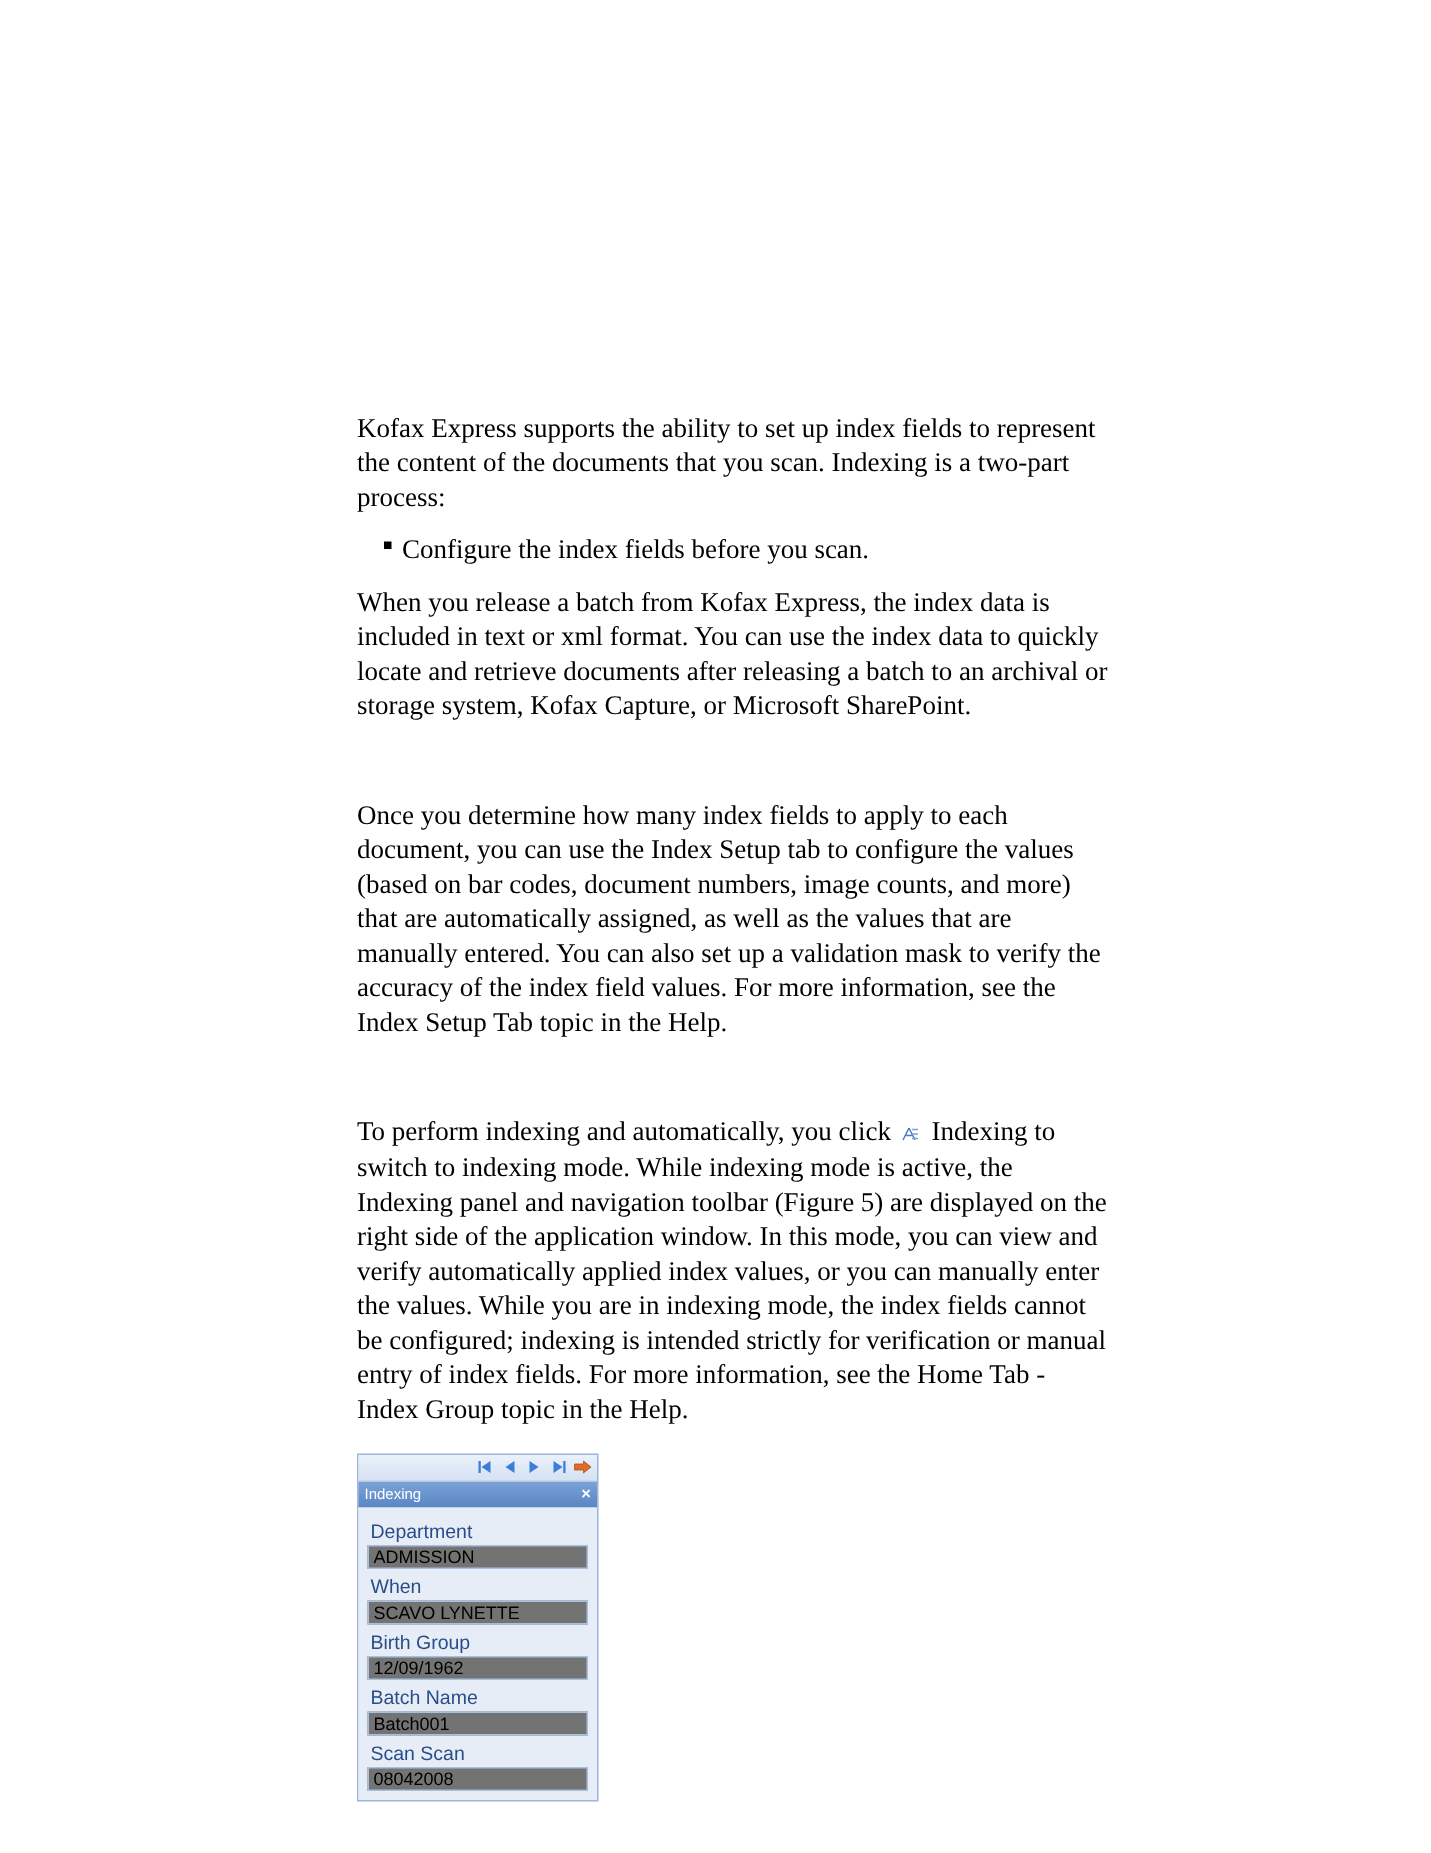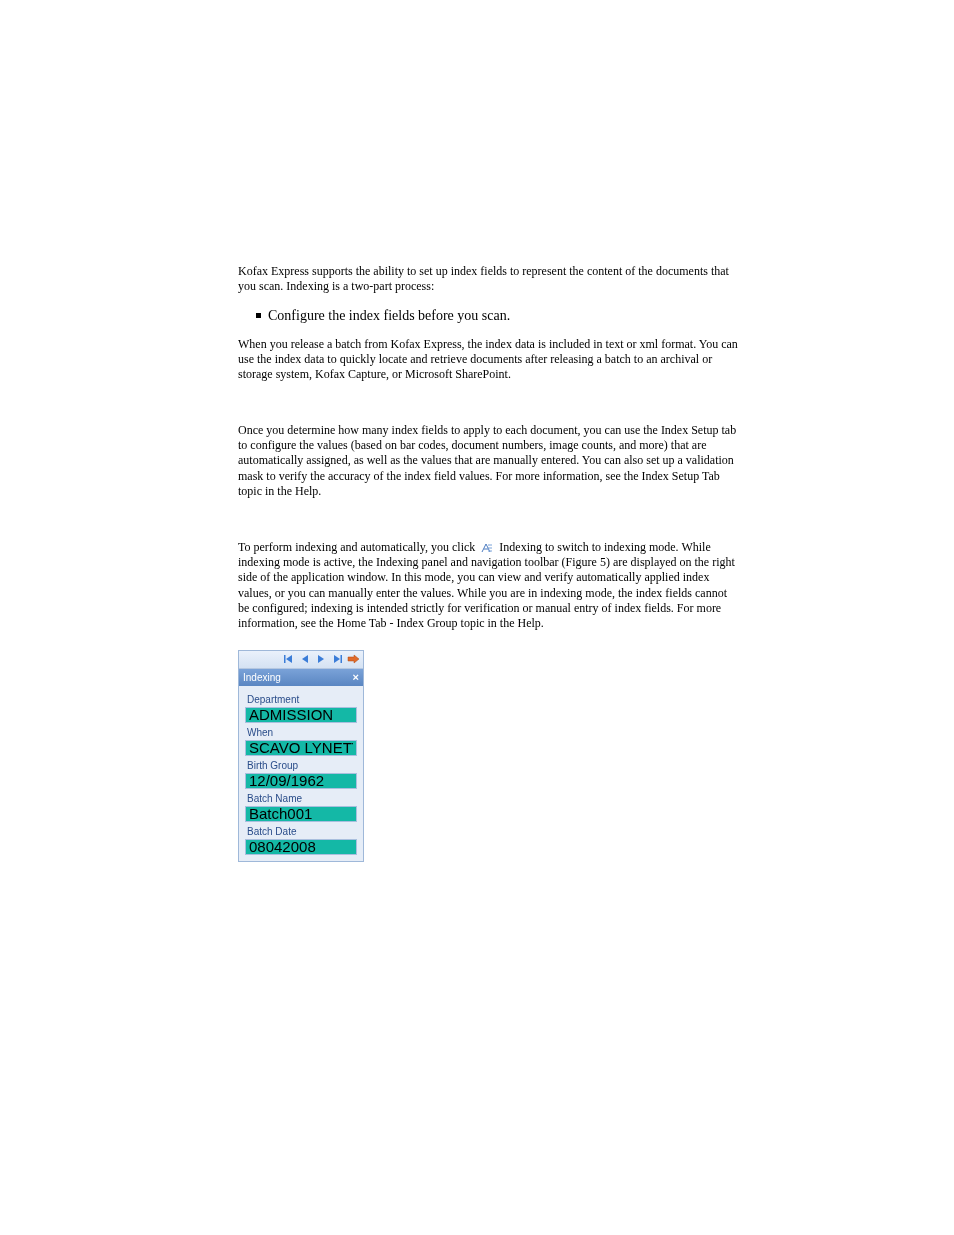--- a/index.html
+++ b/index.html
@@ -11,31 +11,32 @@
     color: #000;
     position: relative;
   }
   .page {
     position: absolute;
     left: 238px;
     top: 264px;
     width: 502px;
   }
   .para {
-    font-size: 12px;
+    font-size: 18px;
     line-height: 1.28;
     margin-bottom: 12px;
+    margin-top: 10px;
   }
   ul.bullets {
     list-style: none;
     margin: 0 0 12px 0;
     padding: 0;
   }
   ul.bullets li {
-    font-size: 14px;
+    font-size: 18px;
     line-height: 1.28;
     position: relative;
     padding-left: 30px;
     margin-bottom: 2px;
   }
   ul.bullets li::before {
     content: "";
     position: absolute;
     left: 18px;
     top: 6px;
@@ -49,21 +50,21 @@
     vertical-align: middle;
     width: 14px;
     height: 12px;
     position: relative;
     margin: 0 2px;
   }
   .indexing-icon svg { display: block; }
 
   
   .panel-wrap {
-    width: 126px;
+    width: 161px;
     border: 1px solid #9fb8d9;
     font-family: Tahoma, Arial, sans-serif;
     font-size: 10px;
     background: #e6edf7;
     margin-top: 18px;
   }
   .nav-toolbar {
     height: 18px;
     background: linear-gradient(#eaf1fb, #d5e2f3);
     border-bottom: 1px solid #b5c7e0;
@@ -97,30 +98,30 @@
     font-size: 11px;
     cursor: pointer;
     line-height: 1;
   }
   .panel-body {
     background: #e6edf7;
     padding: 4px 6px 6px 6px;
   }
   .field-label {
     color: #2a4d8a;
-    font-size: 10px;
+    font-size: 13px;
     margin: 4px 0 2px 2px;
   }
   .field-input {
     width: 100%;
     height: 16px;
-    background: #14b8a6;
+    background: #737373;
     border: 1px solid #a9bfde;
     font-family: Tahoma, Arial, sans-serif;
-    font-size: 15px;
+    font-size: 12px;
     padding: 0 3px;
     color: #000;
   }
 </style>
 </head>
 <body>
 
 <div class="page">
 
   <p class="para">Kofax Express supports the ability to set up index fields to represent the content of the documents that you scan. Indexing is a two-part process:</p>
@@ -182,18 +183,18 @@
     </div>
     <div class="panel-body">
       <div class="field-label">Department</div>
       <input class="field-input" value="ADMISSION" style="">
       <div class="field-label">When</div>
       <input class="field-input" value="SCAVO LYNETTE" style="">
       <div class="field-label">Birth Group</div>
       <input class="field-input" value="12/09/1962" style="">
       <div class="field-label">Batch Name</div>
       <input class="field-input" value="Batch001" style="">
-      <div class="field-label">Batch Date</div>
+      <div class="field-label">Scan Scan</div>
       <input class="field-input" value="08042008" style="">
     </div>
   </div>
 
 </div>
 
 </body></html>

